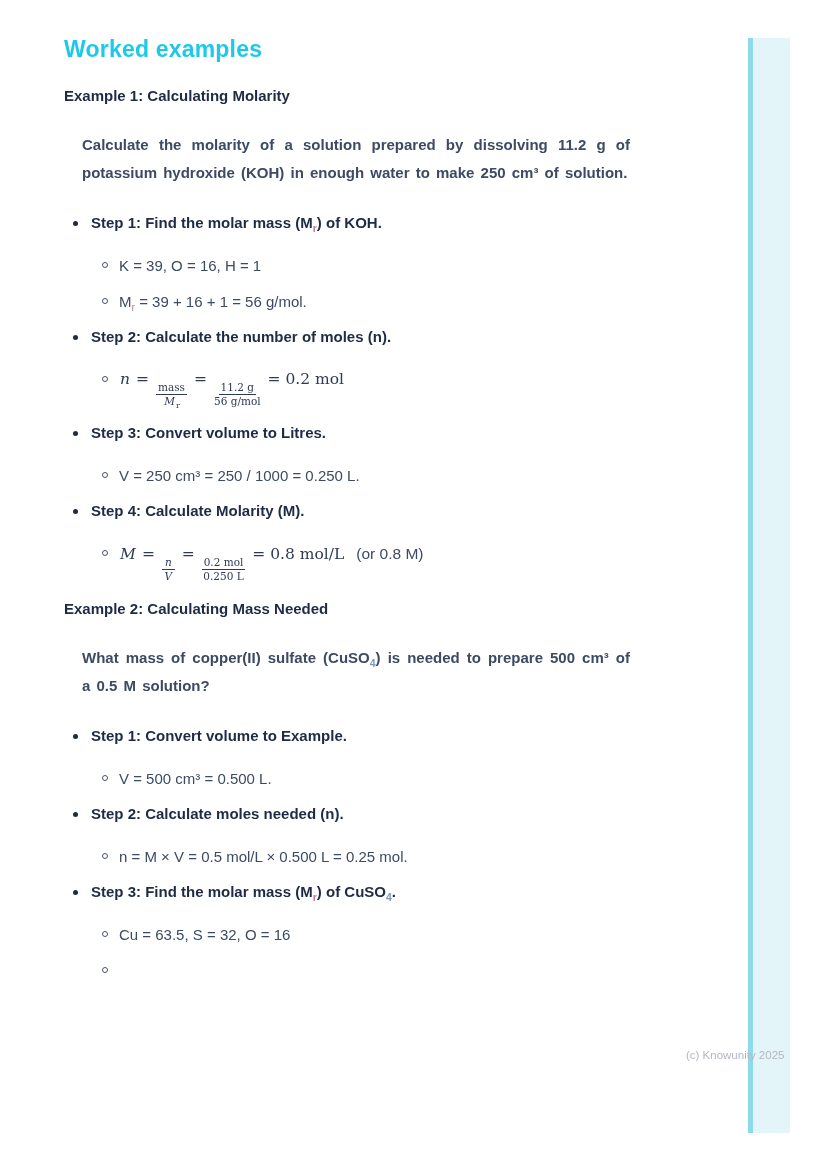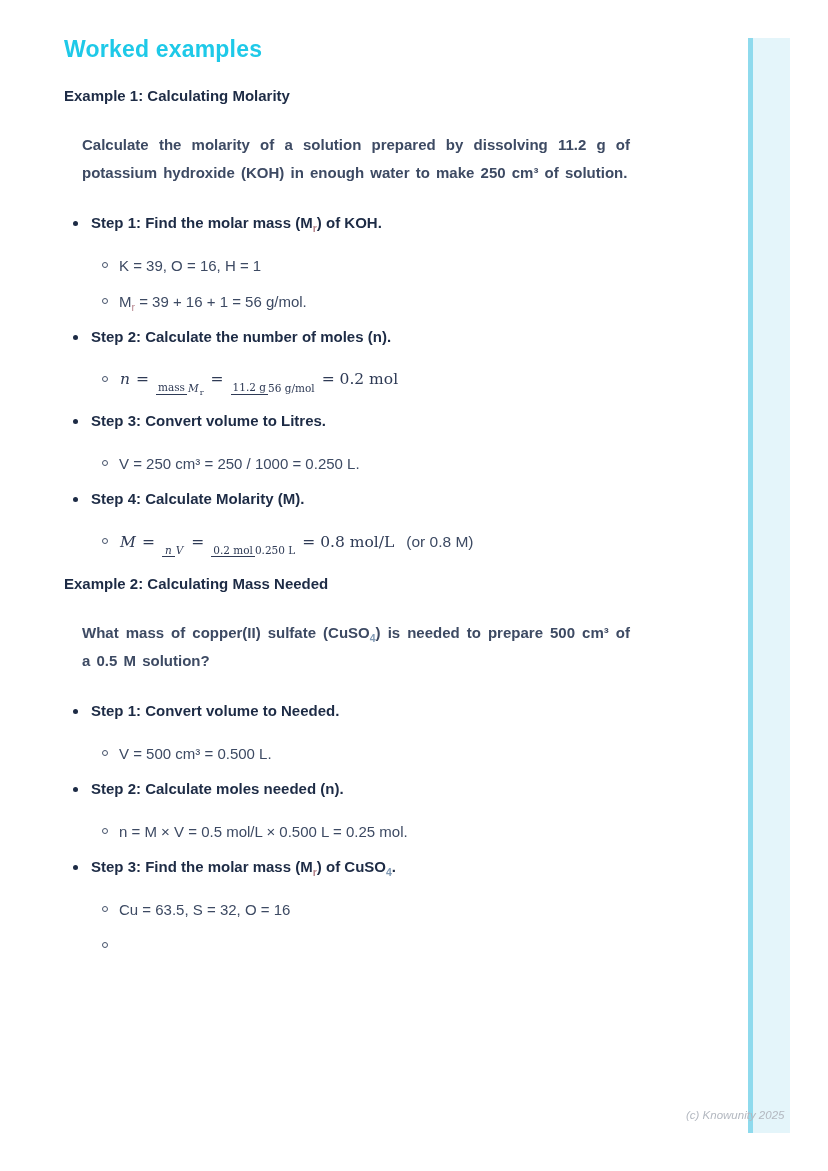--- a/index.html
+++ b/index.html
@@ -19,25 +19,25 @@
   .step{display:flex;align-items:flex-start;color:#1d2b45;font-weight:700;font-size:15px;margin:0 0 24px 0;line-height:18px;}
   .dot{flex:0 0 auto;width:5px;height:5px;border-radius:50%;background:#1d2b45;margin:7px 13px 0 9px;}
   .subitem{display:flex;align-items:flex-start;margin:0 0 17px 0;padding-left:38px;line-height:19px;}
   .circ{flex:0 0 auto;width:4px;height:4px;border-radius:50%;border:1.5px solid #46536b;margin:6px 11px 0 0;background:#fff;}
   sub{font-size:.7em;line-height:0;}
   .sr{color:#b5838b;}
   .s4{color:#7f98b3;}
   .math{font-family:"DejaVu Serif",serif;font-size:15.5px;color:#2e3a55;}
   .math i{font-style:italic;padding:0 1px;}
   .meq{margin:0 5px;}
-  .frac{display:inline-flex;align-items:center;font-size:10.5px;line-height:1.2;vertical-align:-7px;margin:0 2px;}
+  .frac{display:inline-flex;flex-direction:column;align-items:center;font-size:10.5px;line-height:1.2;vertical-align:-7px;margin:0 2px;}
   .frac .num{border-bottom:1px solid #2e3a55;padding:0 2px;}
   .frac sub{font-size:8px;}
   .tail{font-family:"Liberation Sans",sans-serif;color:#3d4a63;margin-left:7px;}
-  .watermark{position:absolute;left:686px;top:1109px;font-size:11.5px;color:#b3b8c0;z-index:3;font-style:italic;}
+  .watermark{position:absolute;left:686px;top:1049px;font-size:11.5px;color:#b3b8c0;z-index:3;}
 </style>
 </head>
 <body>
 
 <div class="page">
 
   <div class="stripe"></div>
 
   <div class="content">
 
@@ -111,21 +111,21 @@
       </div>
     </div>
 
     <div class="ex-head" style="margin-top:18px;">Example 2: Calculating Mass Needed</div>
 
     <p class="para"><span>What mass of copper(II) sulfate (CuSO</span><sub class="s4">4</sub><span>) is needed to prepare 500 cm³ of a 0.5 M solution?</span></p>
 
     <div class="group">
       <div class="step">
         <span class="dot"></span>
-        <span>Step 1: Convert volume to Needed.</span>
+        <span>Step 1: Convert volume to Example.</span>
       </div>
       <div class="subitem">
         <span class="circ"></span>
         <span>V = 500 cm³ = 0.500 L.</span>
       </div>
     </div>
 
     <div class="group">
       <div class="step">
         <span class="dot"></span>

